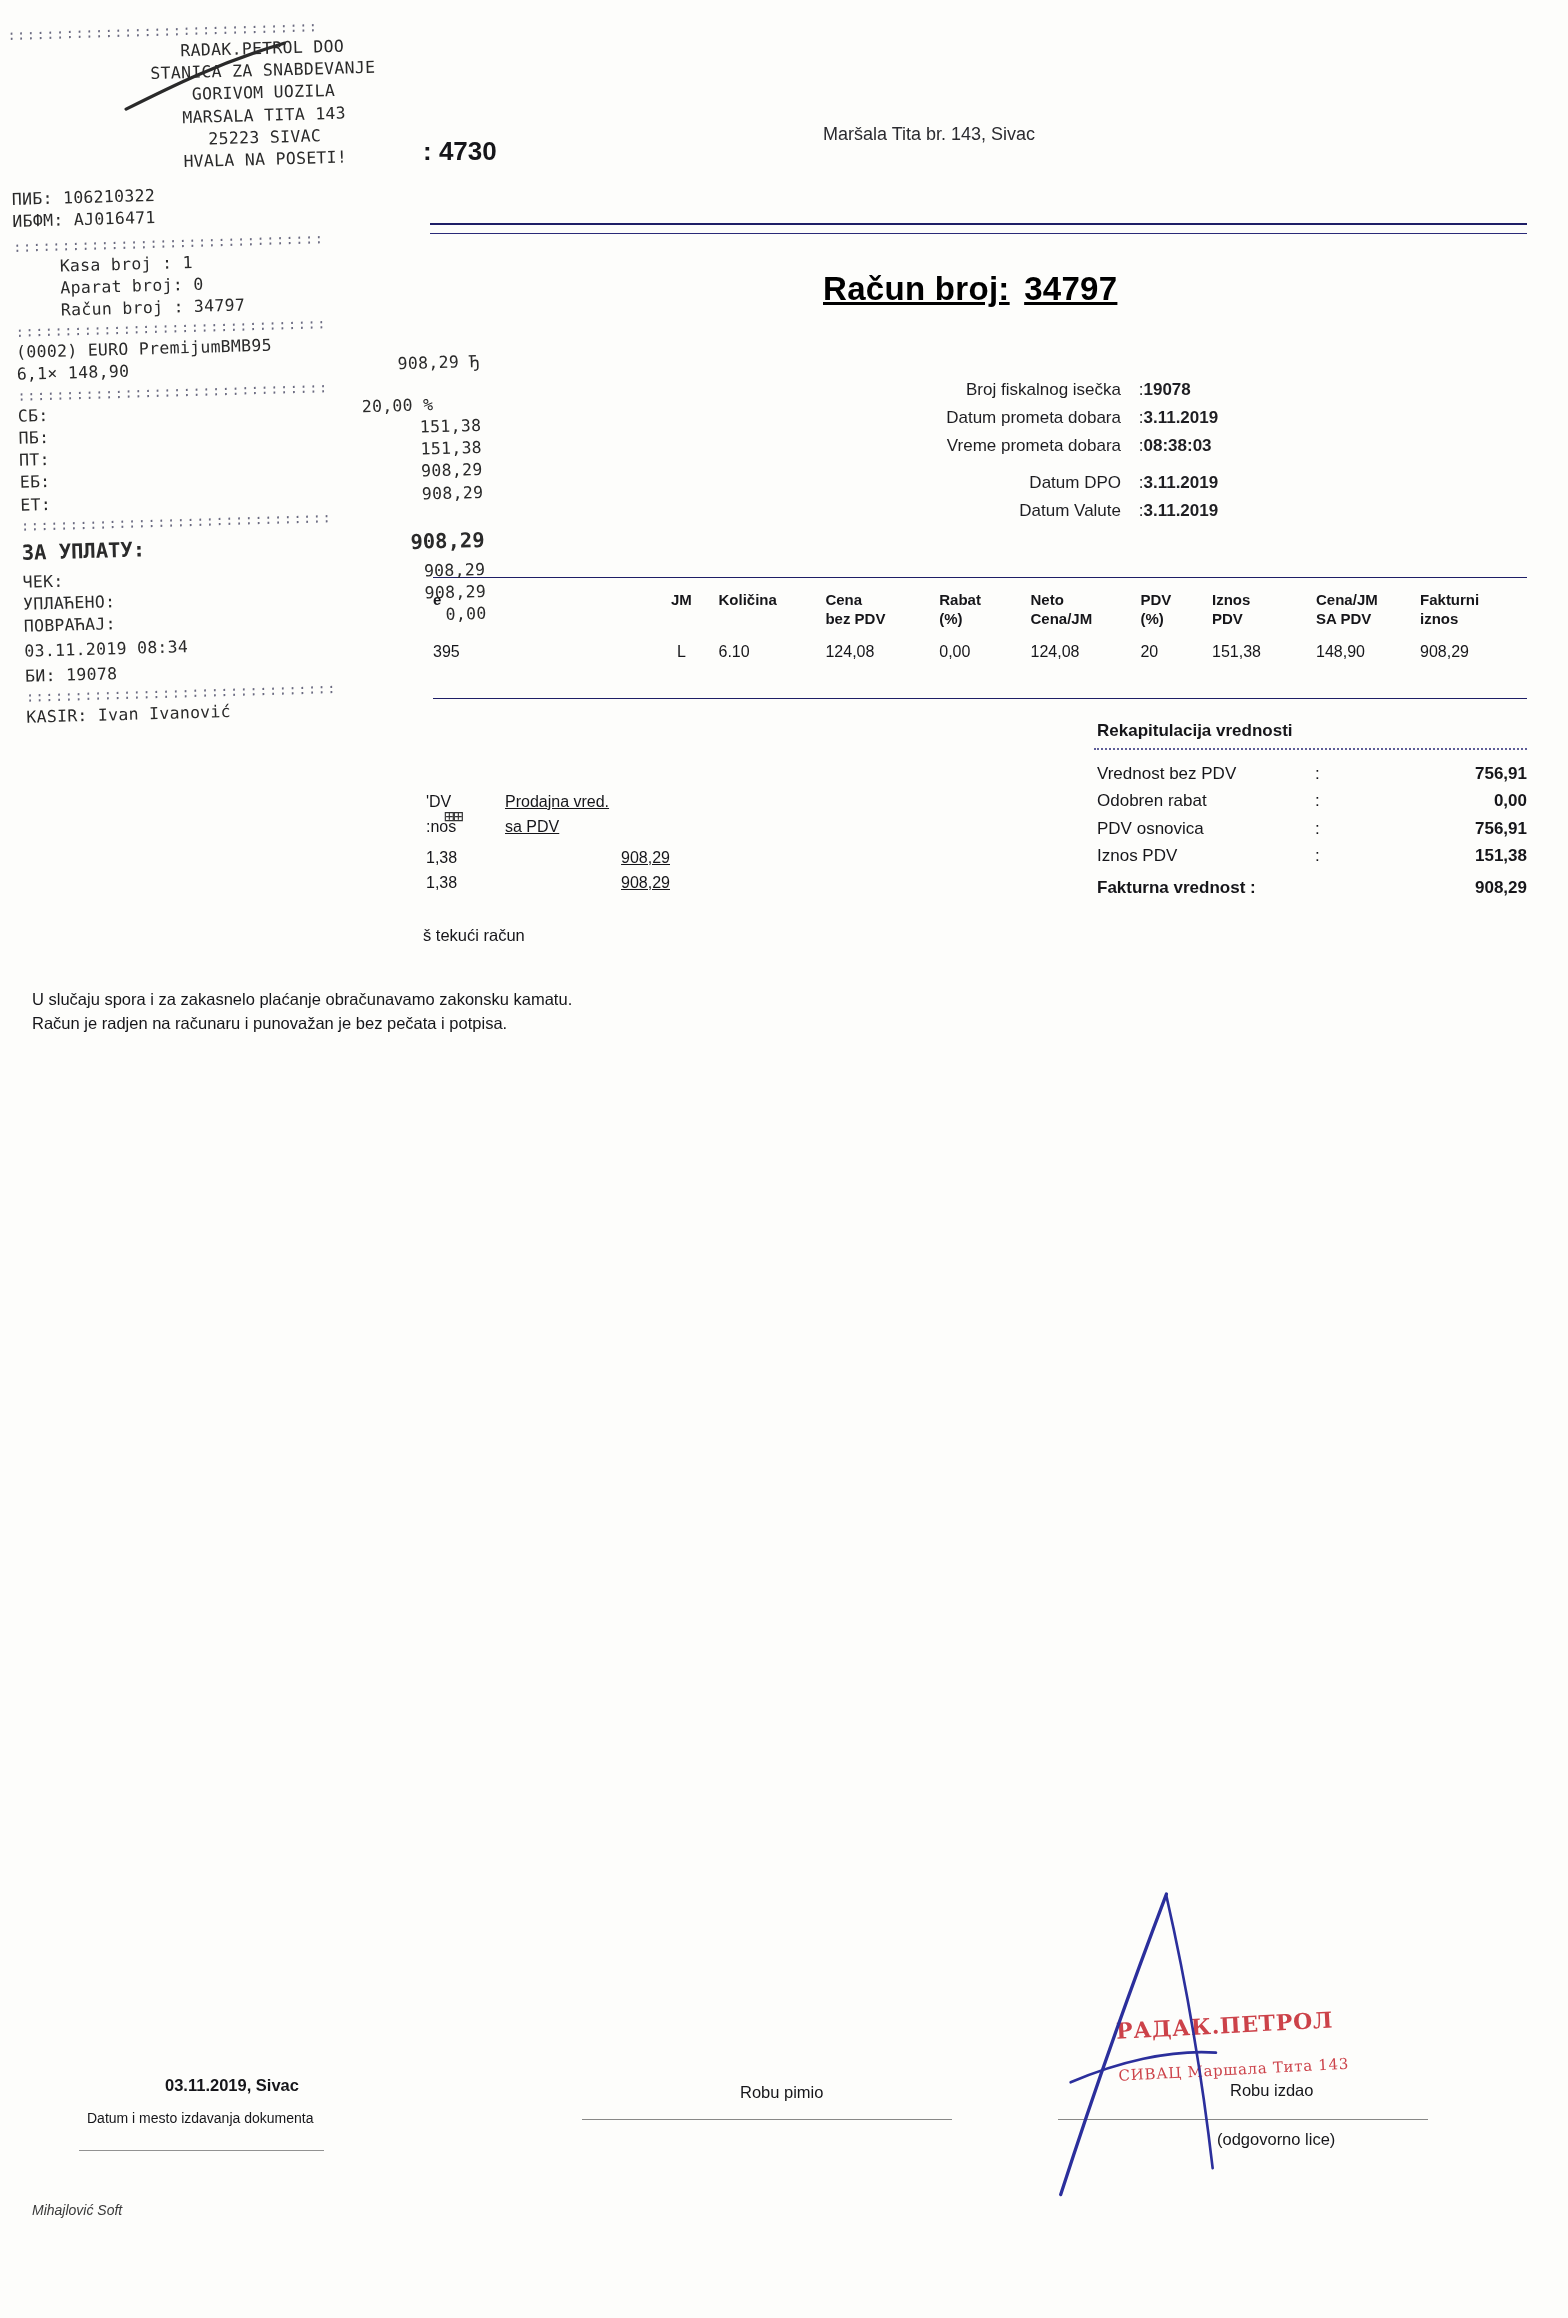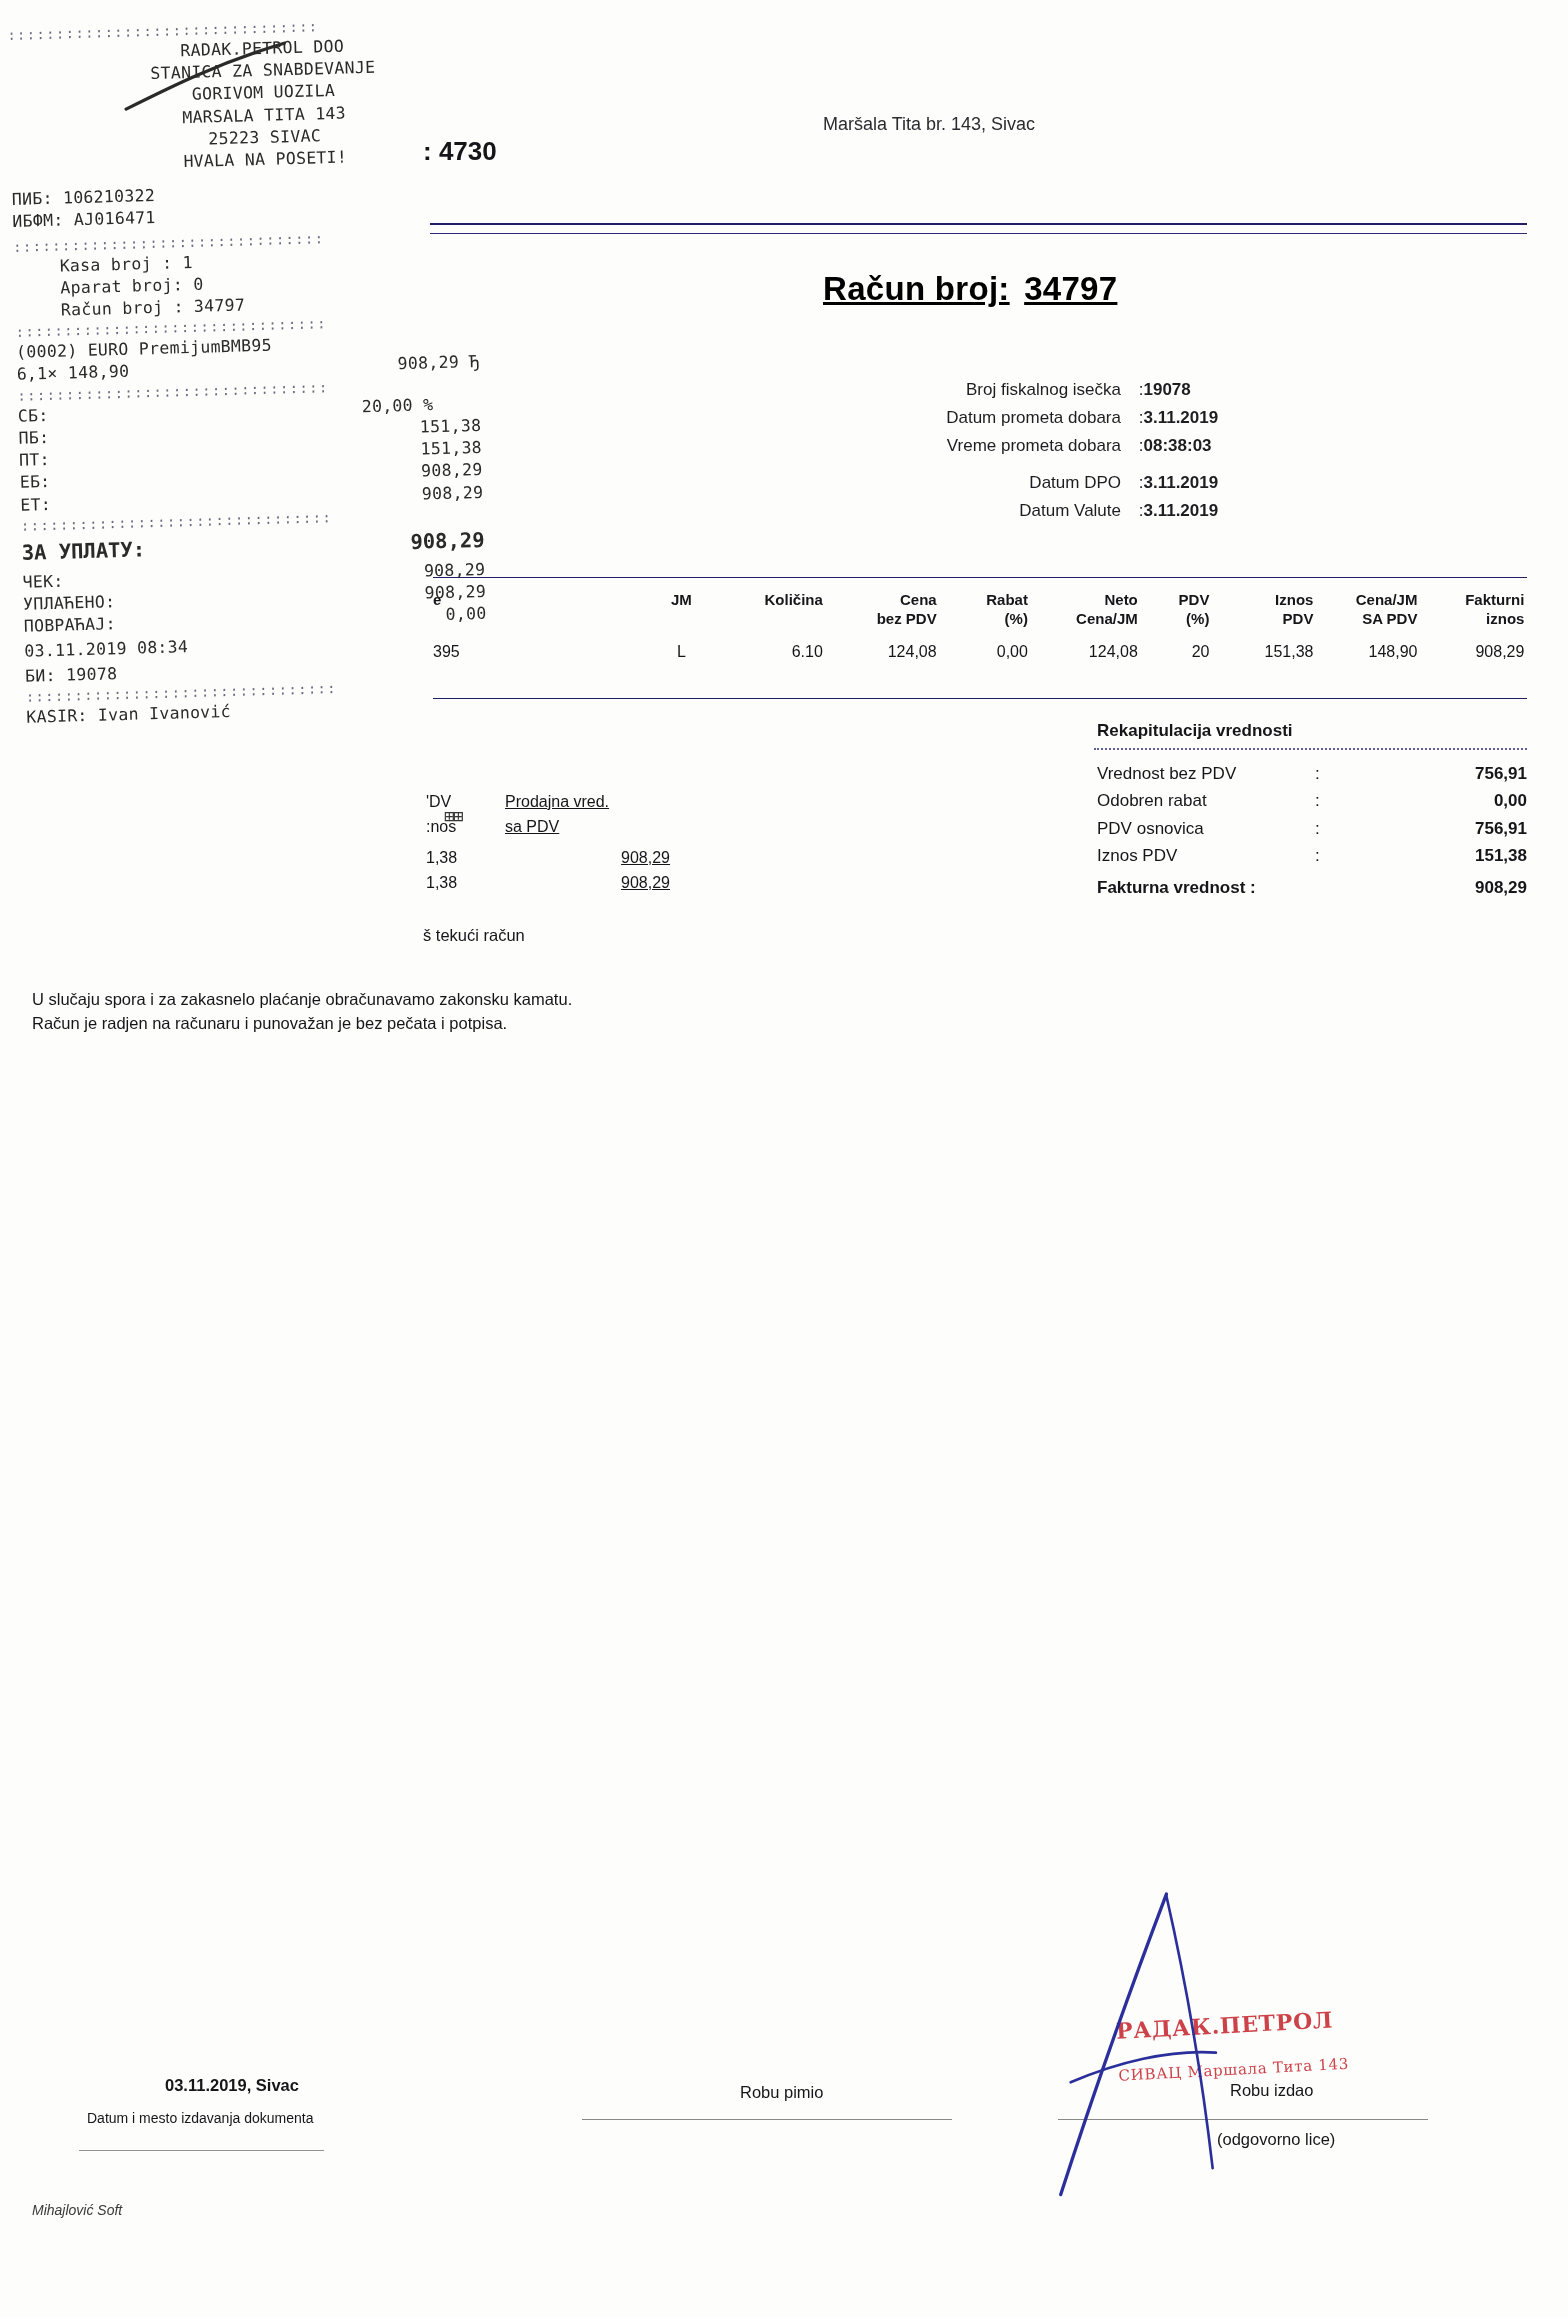--- a/index.html
+++ b/index.html
@@ -28,21 +28,21 @@
     width: 701px;
     font-size: 20.5px;
     font-weight: bold;
     line-height: 1.25;
     letter-spacing: 0.2px;
     color: #2b2b30;
   }
   .inv-header-addr {
     position: absolute;
     left: 823px;
-    top: 114px;
+    top: 124px;
     font-size: 18px;
     color: #2b2b30;
   }
   .rule-top {
     position: absolute;
     left: 430px;
     top: 223px;
     width: 1097px;
     height: 2px;
     background: #1e1e66;
@@ -109,21 +109,21 @@
     background: #1e1e66;
   }
   .thead {
     display: flex;
     font-size: 15px;
     font-weight: bold;
     color: #16161a;
     padding-top: 9.3px;
   }
   .thead .c, .trow .c {
-    text-align: right;
+    text-align: left;
     padding-right: 2.6px;
     box-sizing: border-box;
   }
   .thead .c span { display: block; line-height: 1.25; }
   .c-name  { width: 218px; text-align: left !important; }
   .c-jm    { width: 73px; text-align: center !important; }
   .c-kol   { width: 109px; }
   .c-cena  { width: 116px; }
   .c-rab   { width: 93px; }
   .c-neto  { width: 112px; }

